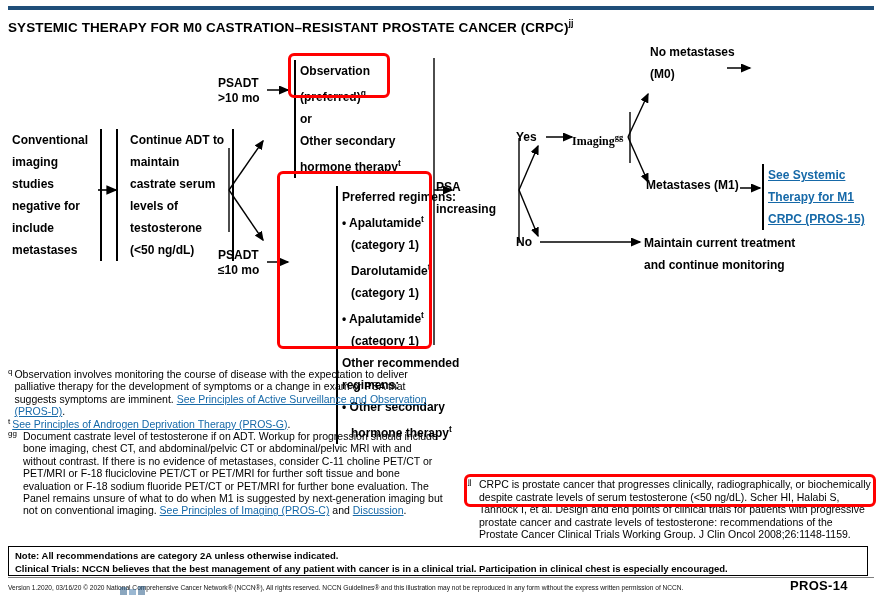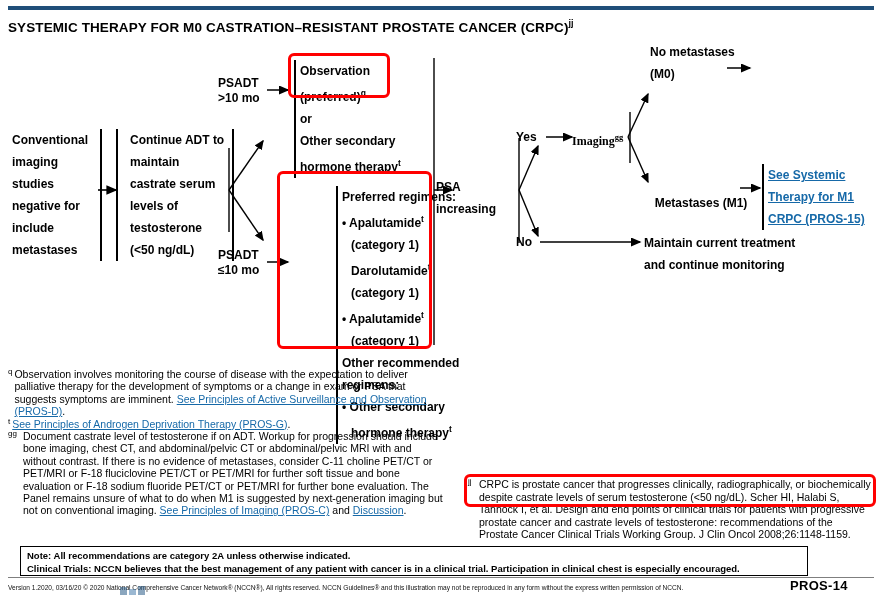--- a/index.html
+++ b/index.html
@@ -56,21 +56,21 @@
   .fn-mark.wide{min-width:13px;}
   .fn-body{flex:1 1 auto;}
 
   
   .fn-jj{left:468px;top:478px;width:404px;font-size:10.5px;line-height:12.6px;}
   .fn-jj .fn-mark{min-width:9px;}
   .jjbox{left:464px;top:474px;width:412px;height:33px;}
 
   
   .notebox{
-    left:20px;top:546px;width:788px;height:30px;
+    left:8px;top:546px;width:860px;height:30px;
     border:1px solid #000;box-sizing:border-box;
     font-size:9.5px;line-height:12.5px;font-weight:bold;
     padding:3px 6px;
   }
 
   
   .copyright{left:8px;top:583px;width:700px;font-size:6.6px;line-height:9px;color:#111;}
   .pageid{left:790px;top:578px;font-size:13px;font-weight:bold;letter-spacing:.3px;}
   .footrule{left:8px;top:577px;width:866px;height:1px;background:#7f7f7f;}
   .wm{left:118px;top:584px;width:34px;height:14px;opacity:.55;}
@@ -195,21 +195,21 @@
   </div>
 
   <div class="abs lbl" style="left:572px;top:130px;font-family:Liberation Serif, serif;">
     <span>Imaging</span><sup>gg</sup>
   </div>
 
   <div class="abs node" style="left:650px;top:41px;width:86px;">
     <span>No metastases (M0)</span>
   </div>
 
-  <div class="abs node" style="left:646px;top:192px;width:110px;text-align:center;">
+  <div class="abs node" style="left:646px;top:174px;width:110px;">
     <span>Metastases (M1)</span>
   </div>
 
 
   <div class="abs node" style="left:644px;top:232px;width:170px;">
     <span>Maintain current treatment and continue monitoring</span>
   </div>
 
   <div class="abs node barleft" style="left:762px;top:164px;width:116px;">
     <div class="lnk">See Systemic</div>

